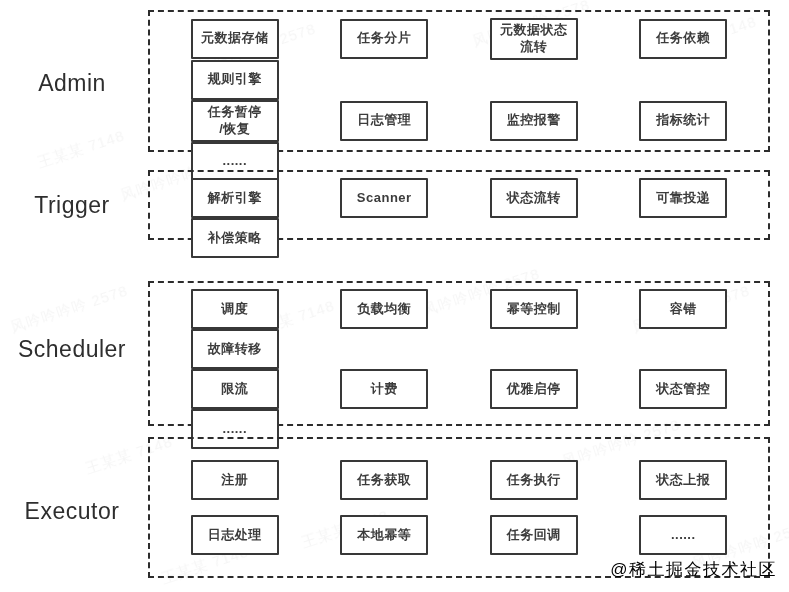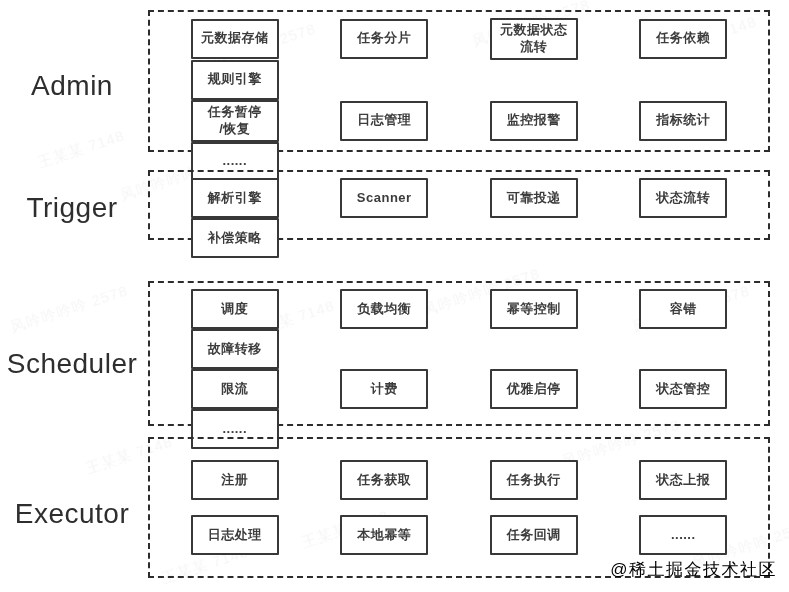--- a/index.html
+++ b/index.html
@@ -50,25 +50,25 @@
     border:2px solid #383838;border-radius:1px;background:#ffffff;
     display:flex;align-items:center;justify-content:center;
     font-size:13px;font-weight:700;color:#3c3c3c;
     text-align:center;line-height:1.3;white-space:pre-line;
     padding:2px 3px;letter-spacing:0.5px;
   }
 
   
   .layer-label{
     position:absolute;left:0;width:144px;text-align:center;z-index:1;
-    font-size:28px;font-weight:500;color:#2e2e2e;letter-spacing:0.5px;
+    font-size:23px;font-weight:500;color:#2e2e2e;letter-spacing:0.5px;
   }
   .lab-admin{top:70px;}
   .lab-trigger{top:192px;}
-  .lab-scheduler{top:348px;}
+  .lab-scheduler{top:336px;}
   .lab-executor{top:498px;}
 
   
   .credit{
     position:absolute;right:12px;top:558px;z-index:2;
     font-size:17px;color:#000000;letter-spacing:1.5px;font-weight:500;
   }
 </style>
 </head>
 <body>
@@ -111,22 +111,22 @@
     <div class="box">监控报警</div>
     <div class="box">指标统计</div>
     <div class="box">......</div>
   </div>
 </div>
 
 <div class="section sec-trigger">
   <div class="row">
     <div class="box">解析引擎</div>
     <div class="box">Scanner</div>
+    <div class="box">状态流转</div>
     <div class="box">可靠投递</div>
-    <div class="box">状态流转</div>
     <div class="box">补偿策略</div>
   </div>
 </div>
 
 <div class="section sec-scheduler">
   <div class="row">
     <div class="box">调度</div>
     <div class="box">负载均衡</div>
     <div class="box">幂等控制</div>
     <div class="box">容错</div>

